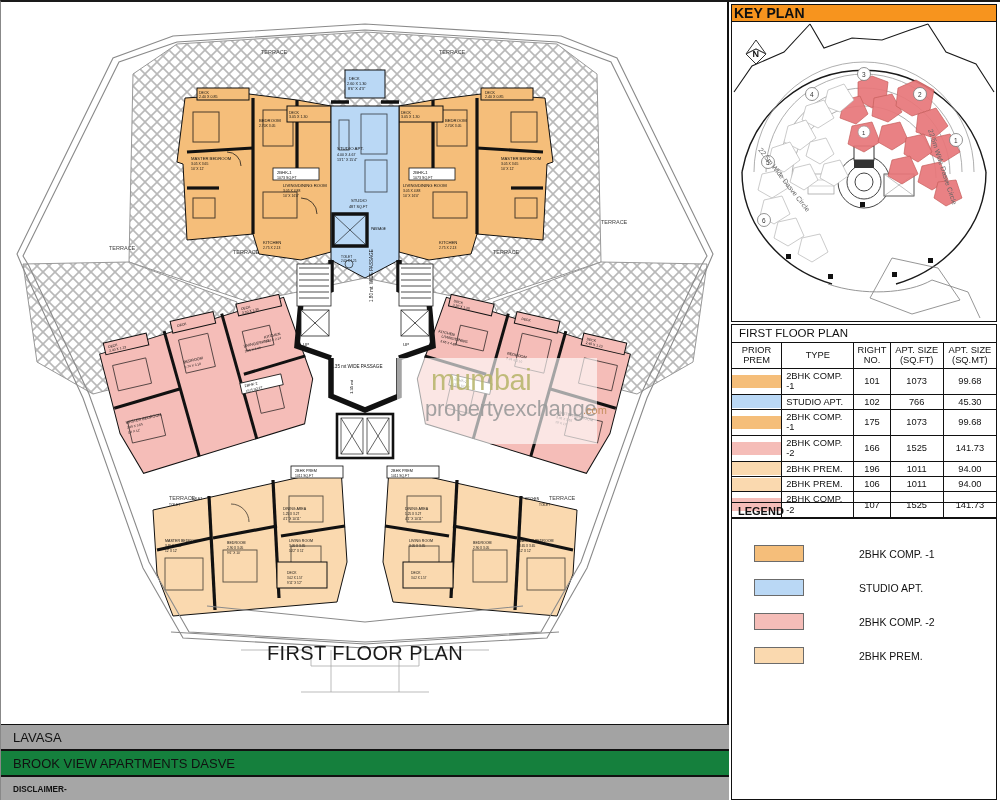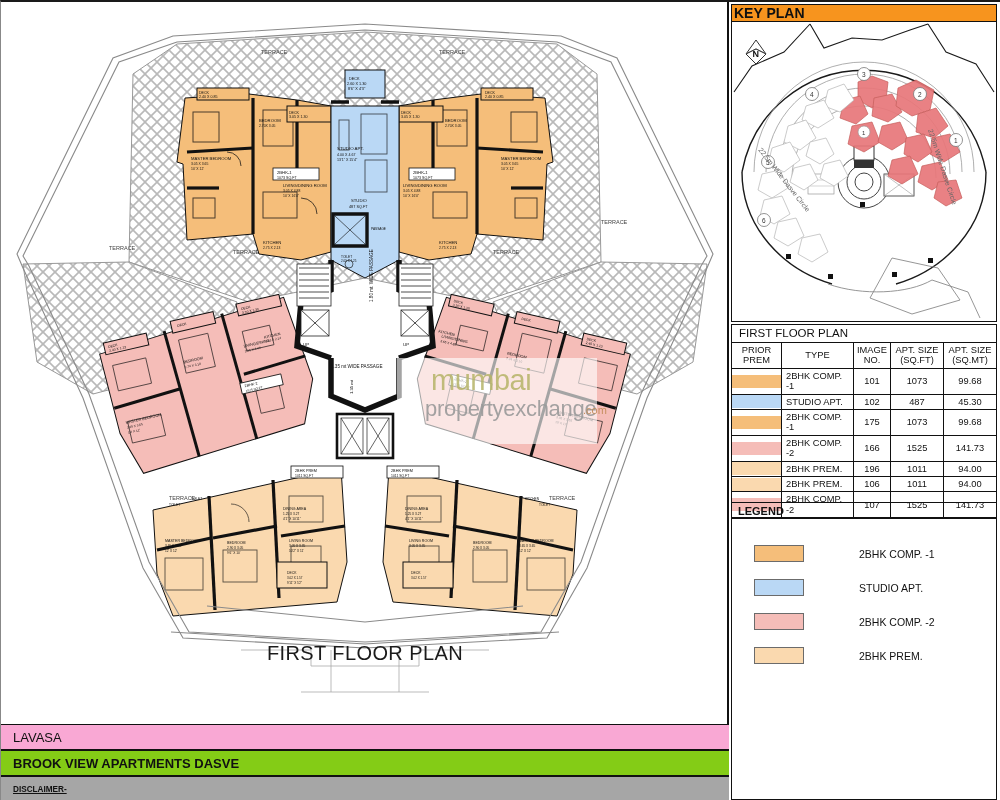--- a/index.html
+++ b/index.html
@@ -75,35 +75,35 @@
   .bar {
     position: absolute; left: 0;
     width: 728px;
     display: flex; align-items: center;
     padding-left: 12px;
     border-top: 1.5px solid #111;
     border-bottom: 1.5px solid #111;
   }
   #bar-lavasa {
     top: 722px; height: 26px;
-    background: #f9a8d4;
+    background: #a3a3a3;
     font-size: 13px; color: #111;
   }
   #bar-project {
     top: 748px; height: 26px;
-    background: #84cc16;
-    font-size: 13px; font-weight: 700; color: #111;
+    background: #15803d;
+    font-size: 13px; font-weight: 400; color: #111;
   }
   #bar-disclaimer {
     top: 774px; height: 26px;
     background: #a6a6a6;
     font-size: 8.2px; color: #111;
     border-bottom: none;
   }
-  #bar-disclaimer .dlabel { text-decoration: underline; font-weight: 600; }
+  #bar-disclaimer .dlabel { font-weight: 600; }
 
   
   #rightcol {
     position: absolute; left: 728px; top: 0;
     width: 272px; height: 800px;
     background: #fff;
   }
   #kp-header {
     position: absolute; left: 2px; top: 2px;
     width: 266px; height: 18px;
@@ -685,21 +685,21 @@
           <td colspan="5">FIRST FLOOR PLAN</td>
         </tr>
         <tr>
           <td class="col-code">
             <span>PRIOR</span><br><span>PREM</span>
           </td>
           <td class="col-type">
             <span>TYPE</span>
           </td>
           <td class="col-flat">
-            <span>IMAGE</span><br><span>NO.</span>
+            <span>RIGHT</span><br><span>NO.</span>
           </td>
           <td class="col-sft">
             <span>APT. SIZE</span><br><span>(SQ.FT)</span>
           </td>
           <td class="col-smt">
             <span>APT. SIZE</span><br><span>(SQ.MT)</span>
           </td>
         </tr>
       </tbody>
       <tbody id="table-body">
@@ -711,21 +711,21 @@
             <td class="col-flat">101</td>
             <td class="col-sft">1073</td>
             <td class="col-smt">99.68</td>
           </tr>
           <tr>
             <td class="col-code swatch">
               <div style="background:#bad8f5"></div>
             </td>
             <td class="col-type type">STUDIO APT.</td>
             <td class="col-flat">102</td>
-            <td class="col-sft">487</td>
+            <td class="col-sft">766</td>
             <td class="col-smt">45.30</td>
           </tr>
           <tr>
             <td class="col-code swatch">
               <div style="background:#f5be7a"></div>
             </td>
             <td class="col-type type">2BHK COMP. -1</td>
             <td class="col-flat">175</td>
             <td class="col-sft">1073</td>
             <td class="col-smt">99.68</td>

